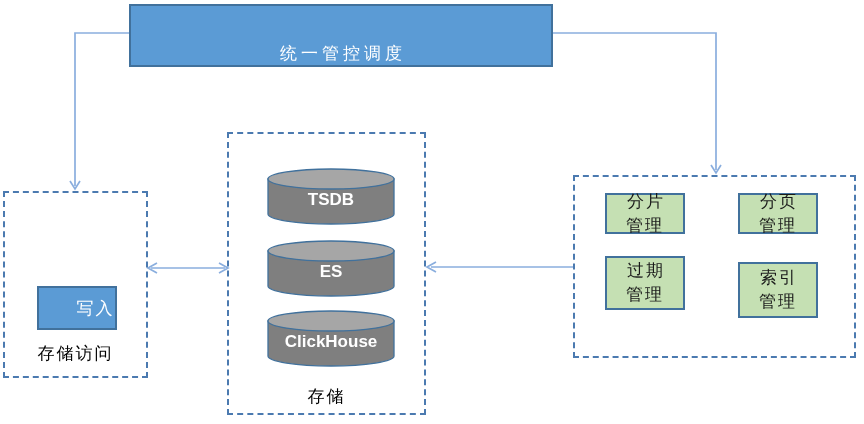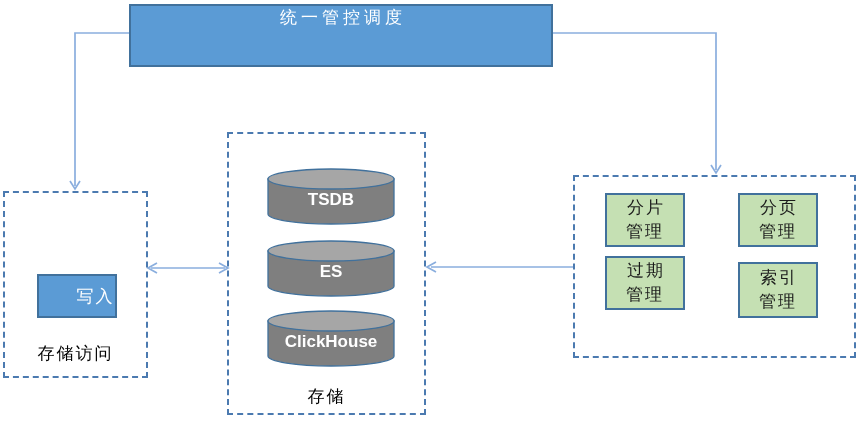--- a/index.html
+++ b/index.html
@@ -10,42 +10,42 @@
     overflow:hidden;
   }
   .connectors { position:absolute; left:0; top:0; width:864px; height:424px; }
   .conn { fill:none; stroke:var(--connector,#8aaede); stroke-width:1.7; }
 
   .scheduler {
     position:absolute; left:129px; top:4px; width:424px; height:63px;
     background:var(--blue_fill,#5b9bd5);
     border:2px solid var(--blue_border,#41719c);
     box-sizing:border-box;
-    display:flex; align-items:flex-start; justify-content:center;
+    display:flex; align-items:flex-end; justify-content:center;
     color:var(--box_text,#ffffff); font-size:17px; letter-spacing:4px; text-indent:4px;
   }
 
   .dashed {
     position:absolute; box-sizing:border-box;
     border:2px dashed var(--dashed_border,#4b7ab0);
   }
   .dashed.access  { left:3px;   top:191px; width:145px; height:187px; }
   .dashed.storage { left:227px; top:132px; width:199px; height:283px; }
   .dashed.mgmt    { left:573px; top:175px; width:283px; height:183px; }
 
   .bluebox {
     position:absolute; width:80px; height:44px;
     background:var(--blue_fill,#5b9bd5);
     border:2px solid var(--blue_border,#41719c);
     box-sizing:border-box;
     display:flex; align-items:center; justify-content:center;
     color:var(--box_text,#ffffff); font-size:17px; letter-spacing:2px; text-indent:2px;
   }
   .bluebox.q { left:37px; top:211px; }
-  .bluebox.w { left:37px; top:274px;padding-left:35px; }
+  .bluebox.w { left:37px; top:286px;padding-left:35px; }
 
   .grouplabel {
     position:absolute; color:var(--label_text,#000000);
     font-size:17px; letter-spacing:2px; text-align:center;
   }
   .access-label  { left:3px;   top:342px; width:145px; }
   .storage-label { left:227px; top:385px; width:199px; }
   .mgmt-label    { left:573px; top:328px; width:283px; }
 
   .cylinder { position:absolute; left:267px; width:128px; height:57px; }
@@ -54,21 +54,21 @@
   .cylinder.c3 { top:310px; }
   .cylinder svg { position:absolute; left:0; top:0; width:100%; height:100%; }
   .cyl-body { fill:var(--cylinder_body,#7f7f7f); stroke:var(--cylinder_border,#41719c); stroke-width:1.3; }
   .cyl-top  { fill:var(--cylinder_top,#a6a6a6);  stroke:var(--cylinder_border,#41719c); stroke-width:1.3; }
   .cyl-label {
     position:absolute; left:0; right:0; top:22px; text-align:center;
     color:var(--box_text,#ffffff); font-size:17px; font-weight:600;
   }
 
   .greenbox {
-    position:absolute; width:80px; height:54px;
+    position:absolute; width:80px; height:41px;
     background:var(--green_fill,#c5e0b3);
     border:2px solid var(--green_border,#41719c);
     box-sizing:border-box;
     display:flex; align-items:center; justify-content:center;
     text-align:center; white-space:pre-line;
     color:var(--green_text,#1a1a1a); font-size:17px; line-height:24px; letter-spacing:2px; text-indent:2px;
   }
   .greenbox.g1 { left:605px; top:193px; }
   .greenbox.g2 { left:738px; top:193px; }
   .greenbox.g3 { left:605px; top:256px; height:54px;text-align:center; }

